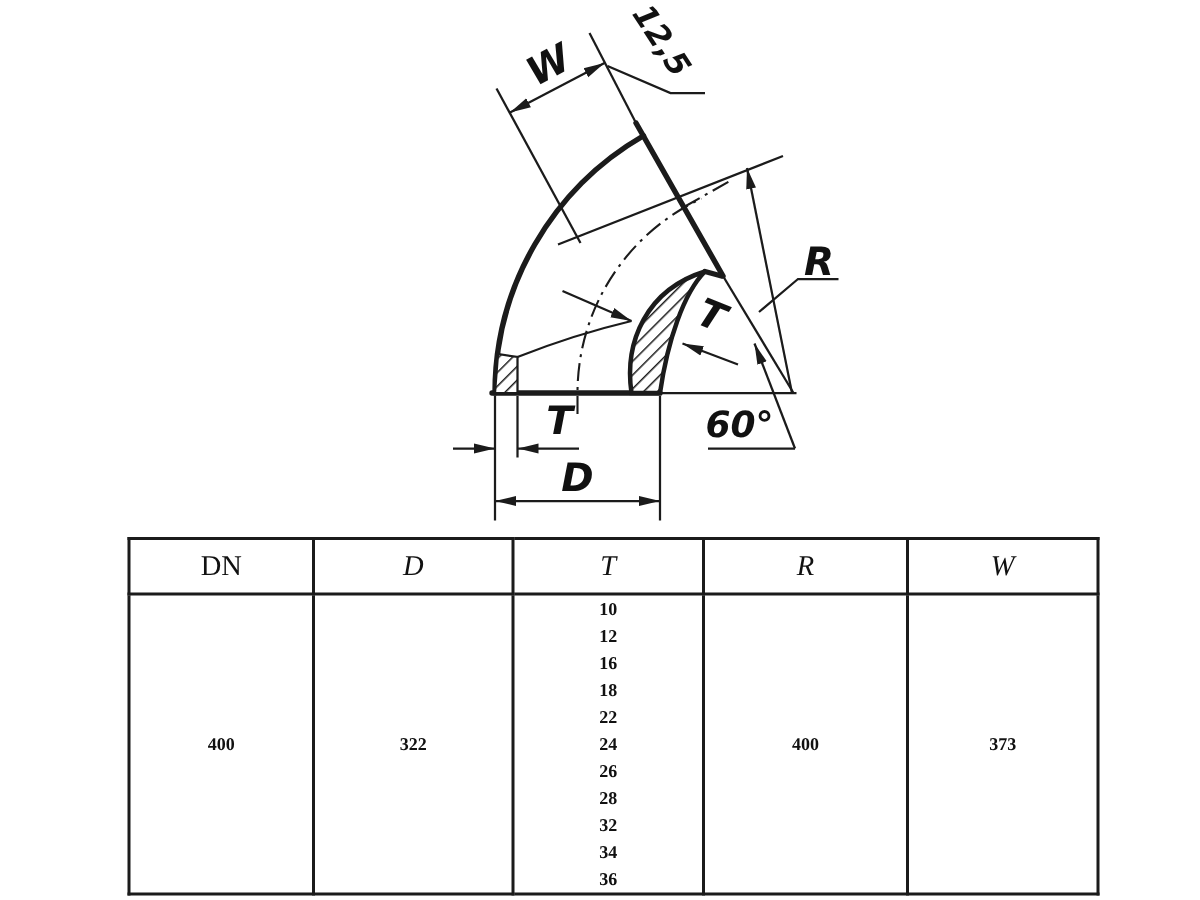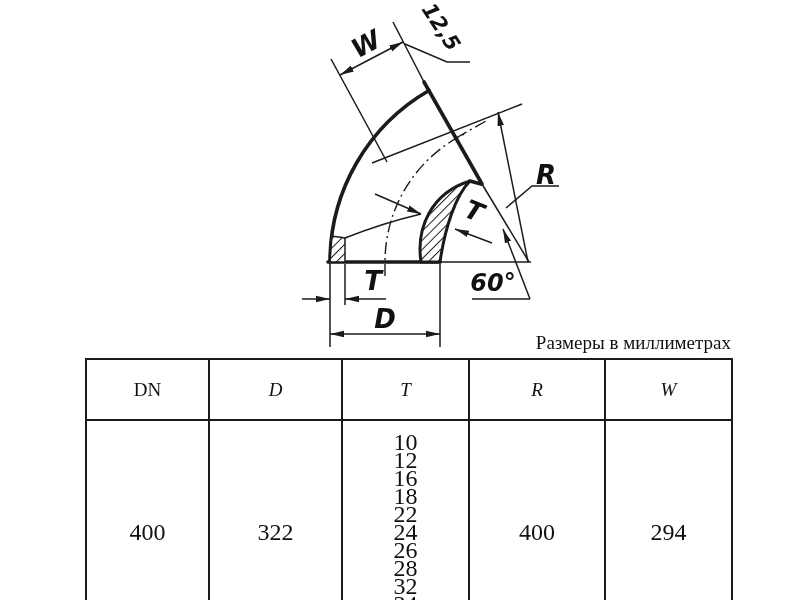--- a/index.html
+++ b/index.html
@@ -11,24 +11,24 @@
   .dashdot{stroke:#1b1b1b;stroke-width:1.4;fill:none;stroke-dasharray:12 4 2 4;}
   .dimtxt{font-family:"DejaVu Sans", sans-serif;font-style:italic;font-weight:600;
           font-size:26px;fill:#111;}
   .dimtxt.small{font-size:21px;}
   .dimtxt.angle{font-size:24px;}
   #caption{position:absolute;top:332px;left:0;width:731px;text-align:right;
            font-size:19px;color:#111;}
   #dim-table{position:absolute;left:85px;top:358px;border-collapse:collapse;
              table-layout:fixed;}
   #dim-table td,#dim-table th{border:2px solid #1b1b1b;text-align:center;
-             vertical-align:middle;padding:12px;font-weight:normal;color:#111;}
+             vertical-align:middle;padding:0;font-weight:normal;color:#111;}
   #dim-table th{height:35px;font-size:19px;}
   #dim-table th.it{font-style:italic;}
-  #dim-table td{font-size:24px;}
+  #dim-table td{font-size:12px;font-weight:bold;}
   td.tlist{white-space:pre-line;font-size:17px;line-height:18px;padding:2px 0;}
 </style>
 </head>
 <body>
 
 <div id="stage">
 
   <svg id="drawing" width="800" height="360" viewBox="0 0 800 360">
     <defs>
       <marker id="ah" viewBox="0 0 14 8" refX="14" refY="4" markerWidth="14" markerHeight="8" markerUnits="userSpaceOnUse" orient="auto-start-reverse">
@@ -80,21 +80,20 @@
     <line class="thin" x1="345" y1="264" x2="345" y2="305"></line>
     <line class="thin" x1="302" y1="299" x2="330" y2="299" marker-end="url(#ah)"></line>
     <line class="thin" x1="386" y1="299" x2="345" y2="299" marker-end="url(#ah)"></line>
     <text class="dimtxt" x="373" y="281" text-anchor="middle" dominant-baseline="central">T</text>
 
     <line class="thin" x1="440" y1="264" x2="440" y2="347"></line>
     <line class="thin" x1="330" y1="334" x2="440" y2="334" marker-start="url(#ah)" marker-end="url(#ah)"></line>
     <text class="dimtxt" x="385" y="319" text-anchor="middle" dominant-baseline="central">D</text>
   </svg>
 
-  <div id="caption">Размеры в миллиметрах</div>
 
   <table id="dim-table">
     <colgroup>
       <col style="width:123px">
         <col style="width:133px">
         <col style="width:127px">
       <col style="width:136px">
         <col style="width:127px">
     </colgroup>
     <thead>
@@ -115,18 +114,18 @@
 16
 18
 22
 24
 26
 28
 32
 34
 36</td>
         <td>400</td>
-        <td>294</td>
+        <td>373</td>
       </tr>
     </tbody>
   </table>
 
 </div>
 
 </body></html>

